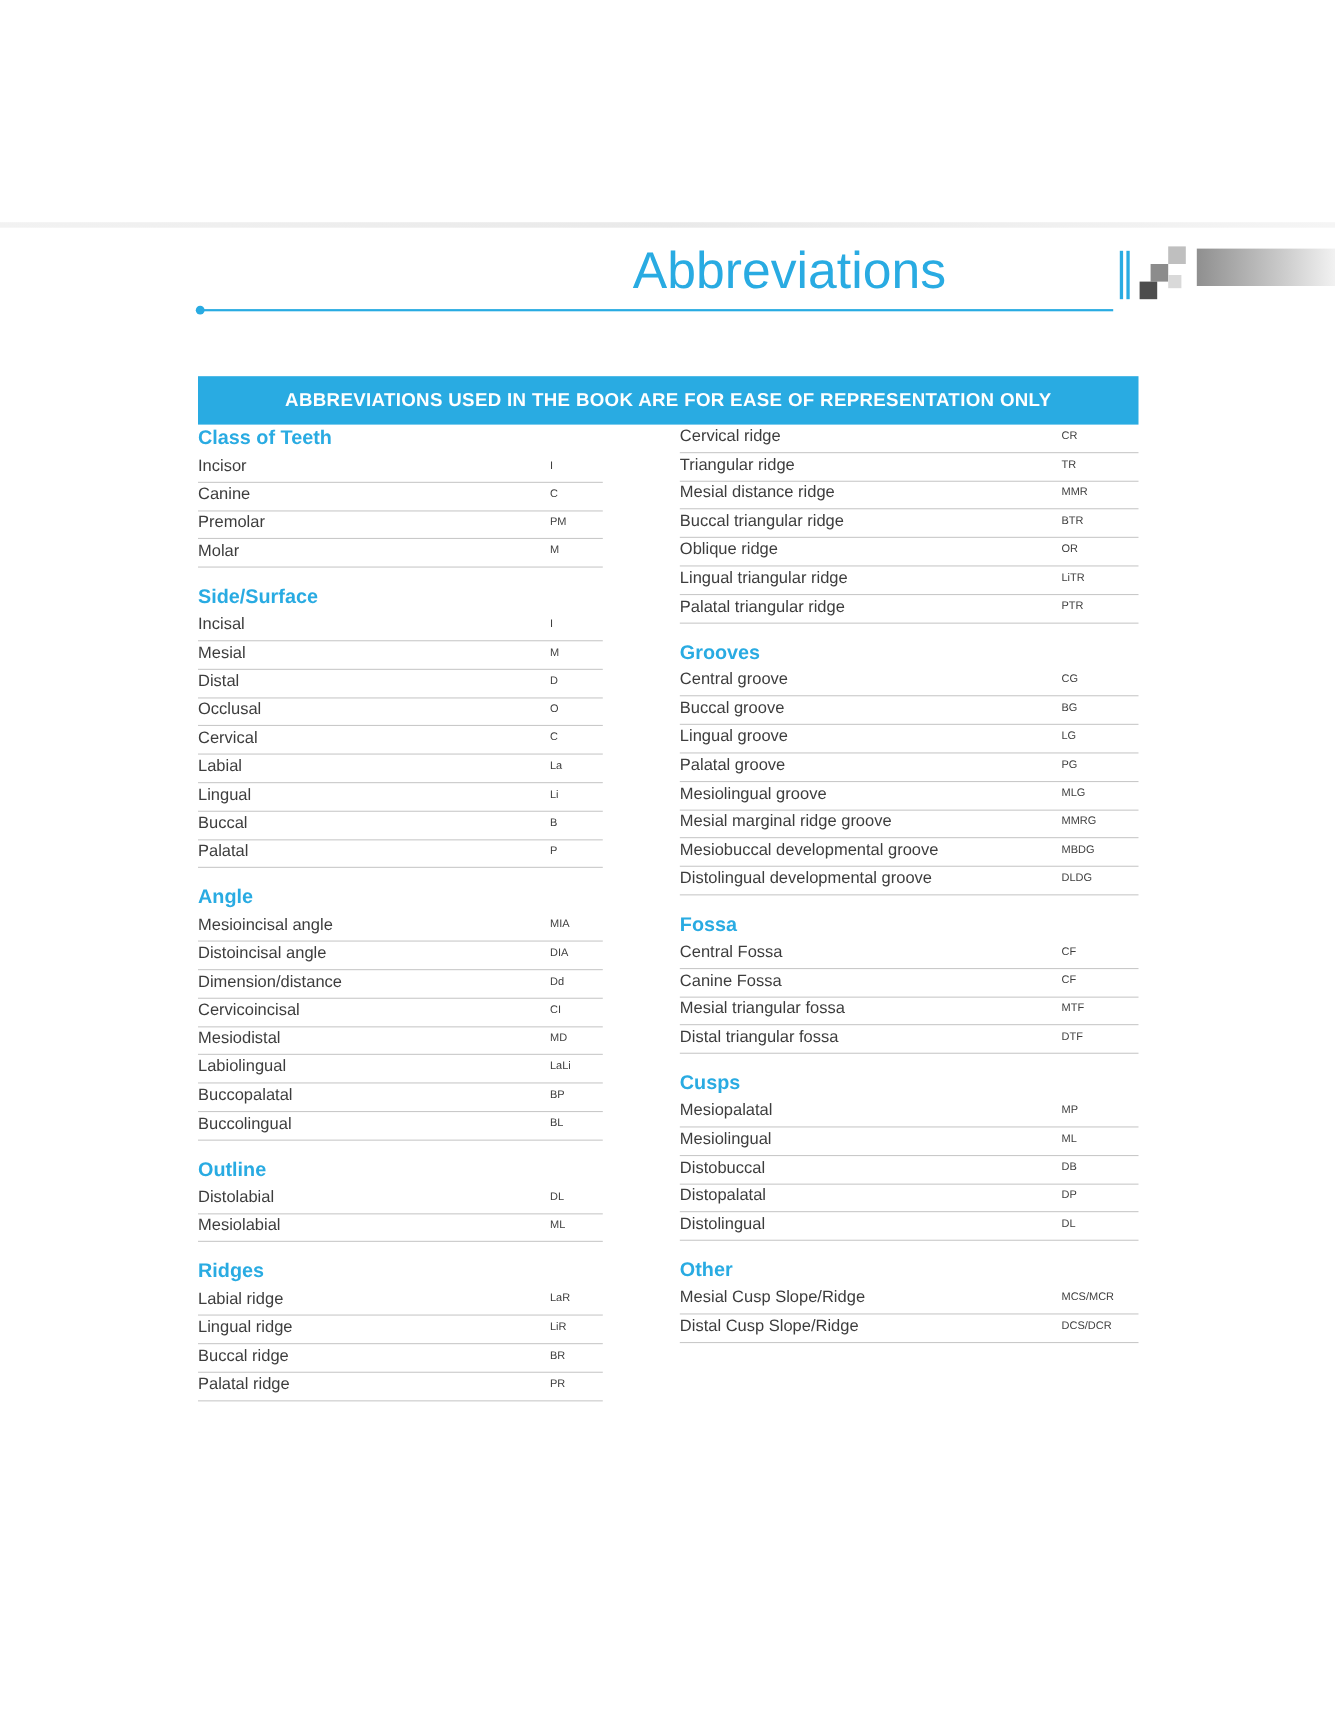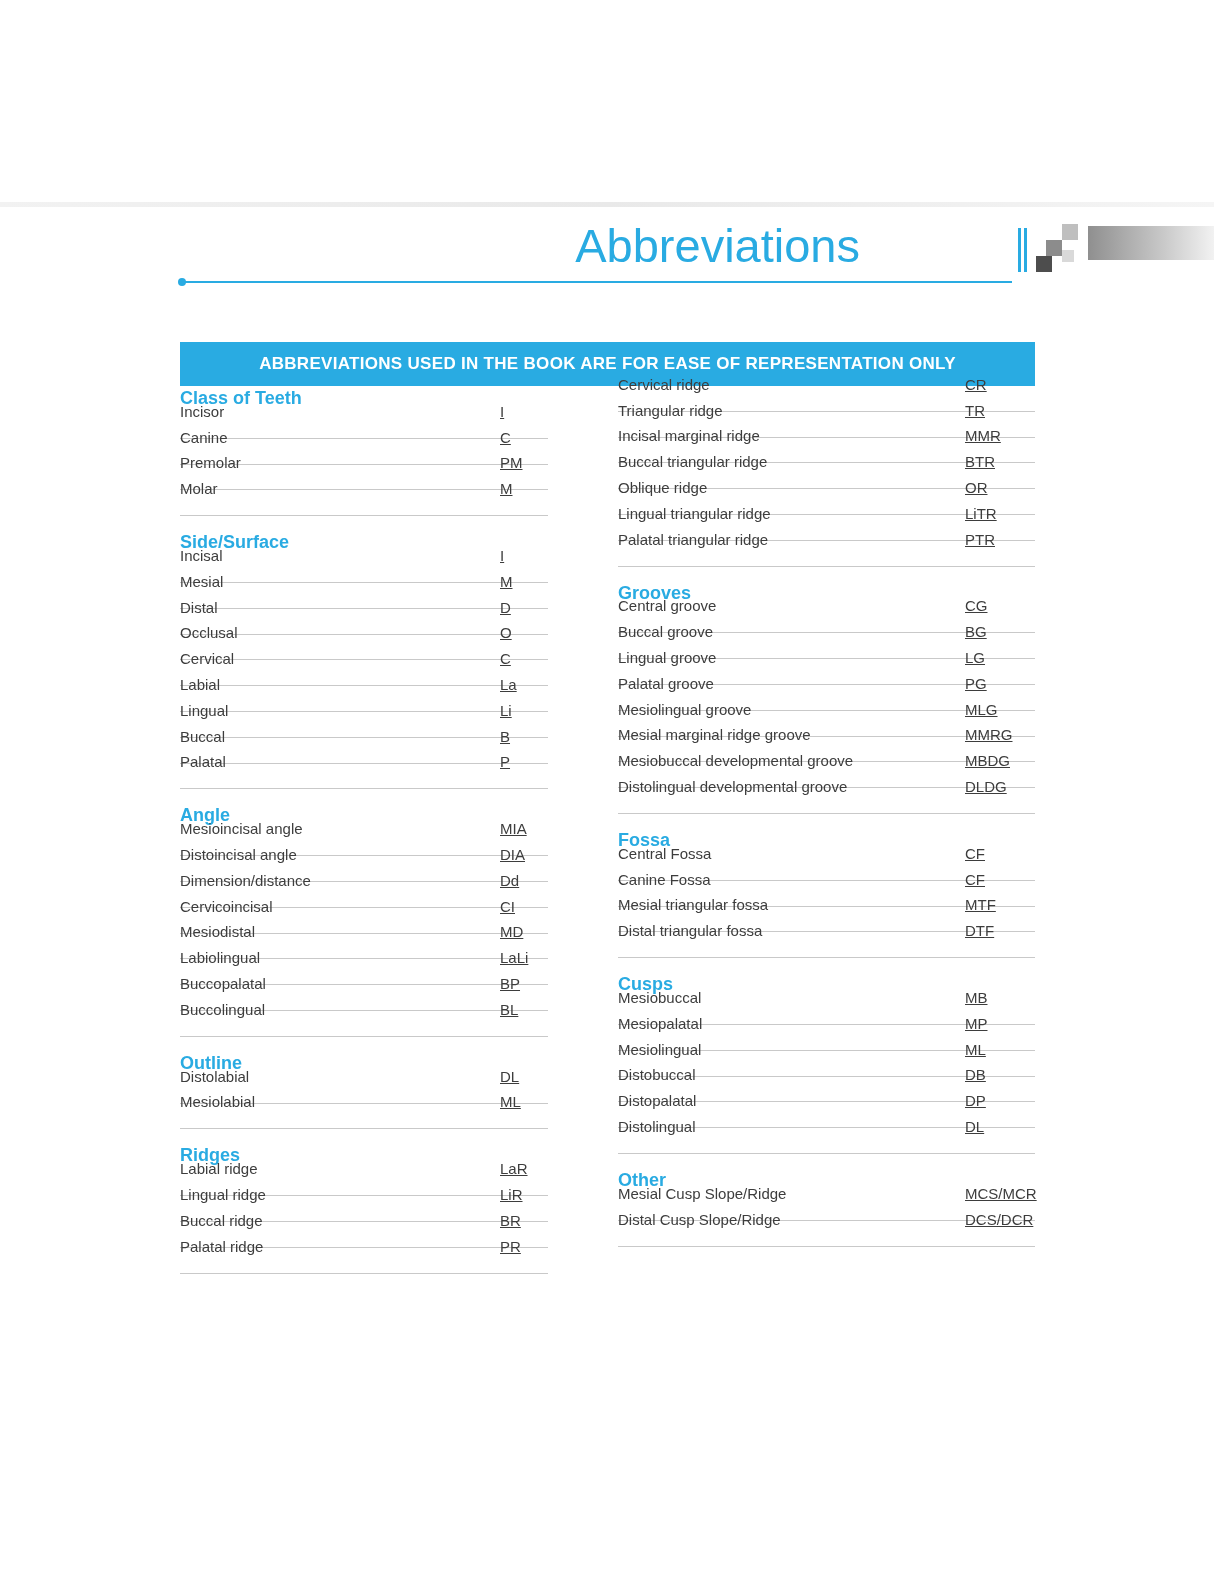--- a/index.html
+++ b/index.html
@@ -119,38 +119,37 @@
     margin-top:16px;
     margin-bottom:5px;
     line-height:20px;
   }
   .section-heading:first-child{margin-top:2px;}
   .row{
     display:flex;
     align-items:flex-end;
     height:25.8px;
     border-bottom:1px solid var(--line);
-    padding-bottom:18px;
+    padding-bottom:6px;
   }
   .term{
     flex:1;
     font-size:15px;
     line-height:16px;
     color:var(--text);
     white-space:nowrap;
   }
   .abbr{
     width:70px;
     flex:0 0 auto;
-    font-size:15px;
+    font-size:10px;
     line-height:16px;
     color:var(--text);
     text-align:left;
     white-space:nowrap;
-    text-decoration:underline;
   }
   .col-left .abbr{width:48px;}
 </style>
 </head>
 <body>
 
 <div class="page">
 
   <div class="top-band"></div>
 
@@ -293,21 +292,21 @@
     <div class="col col-right" id="col-right">
         <div class="row">
           <span class="term">Cervical ridge</span>
           <span class="abbr">CR</span>
         </div>
         <div class="row">
           <span class="term">Triangular ridge</span>
           <span class="abbr">TR</span>
         </div>
         <div class="row">
-          <span class="term">Incisal marginal ridge</span>
+          <span class="term">Mesial distance ridge</span>
           <span class="abbr">MMR</span>
         </div>
         <div class="row">
           <span class="term">Buccal triangular ridge</span>
           <span class="abbr">BTR</span>
         </div>
         <div class="row">
           <span class="term">Oblique ridge</span>
           <span class="abbr">OR</span>
         </div>
@@ -364,24 +363,20 @@
         <div class="row">
           <span class="term">Mesial triangular fossa</span>
           <span class="abbr">MTF</span>
         </div>
         <div class="row">
           <span class="term">Distal triangular fossa</span>
           <span class="abbr">DTF</span>
         </div>
         <div class="section-heading">Cusps</div>
         <div class="row">
-          <span class="term">Mesiobuccal</span>
-          <span class="abbr">MB</span>
-        </div>
-        <div class="row">
           <span class="term">Mesiopalatal</span>
           <span class="abbr">MP</span>
         </div>
         <div class="row">
           <span class="term">Mesiolingual</span>
           <span class="abbr">ML</span>
         </div>
         <div class="row">
           <span class="term">Distobuccal</span>
           <span class="abbr">DB</span>

